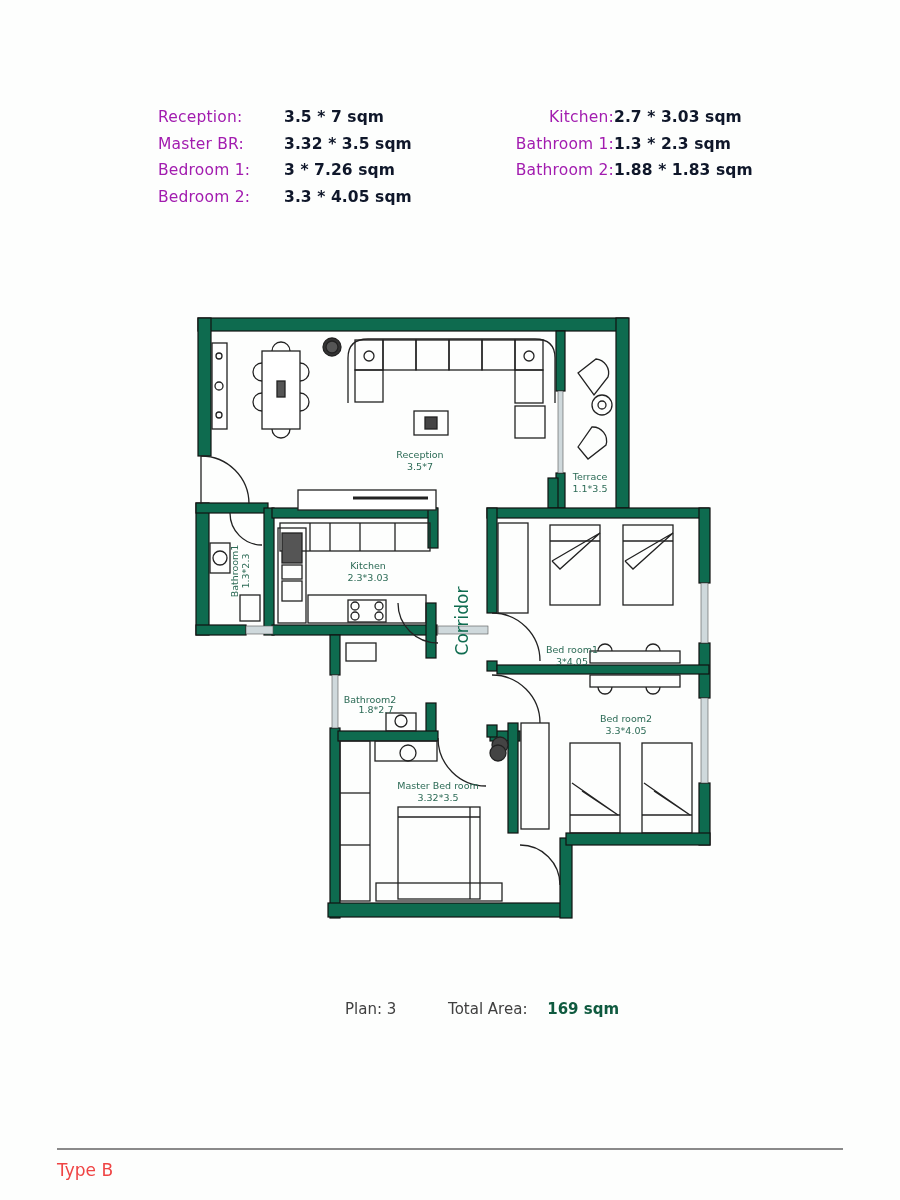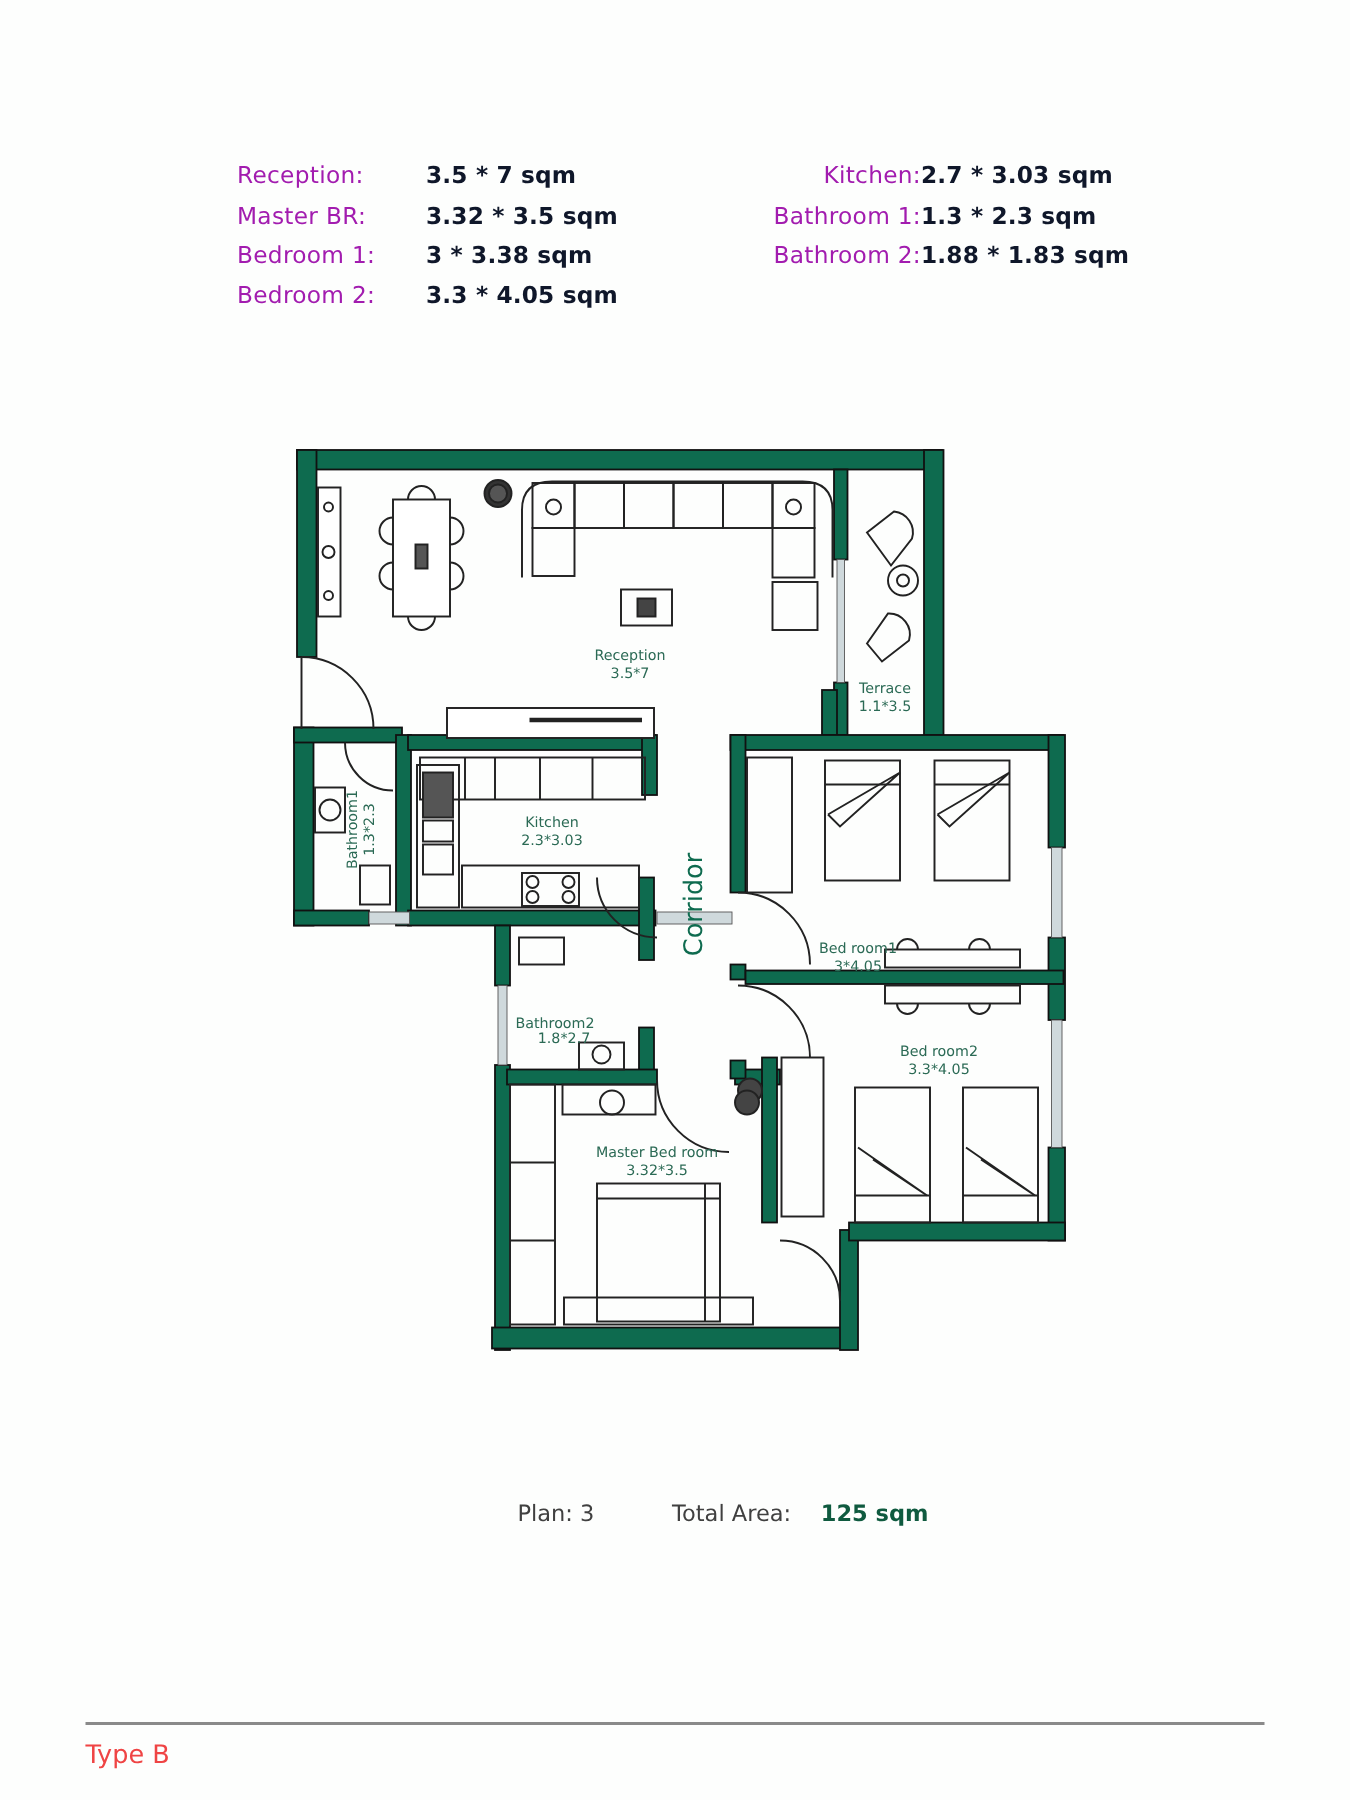--- a/index.html
+++ b/index.html
@@ -5,21 +5,21 @@
   html, body { margin:0; padding:0; }
   body { width:900px; height:1200px; background:#fdfefd; position:relative; overflow:hidden;
          font-family:"DejaVu Sans", sans-serif; color:#2b2b2b; }
   .specs { position:absolute; top:104px; left:158px; width:600px; }
   .spec-col { position:absolute; top:0; }
   .spec-col.left { left:0; }
   .spec-col.right { left:330px;text-align:right; }
   .spec-row { height:26.5px; display:flex; align-items:center; font-size:15.5px; }
   .spec-label { width:126px; color:#a21caf; letter-spacing:0.2px; }
   .spec-value { color:#0f172a; font-weight:bold; letter-spacing:0.1px; }
-  .plan { position:absolute; left:190px; top:295px; width:530px; height:610px; }
+  .plan { position:absolute; left:190px; top:313px; width:530px; height:610px; }
   .plan svg { width:530px; height:610px; display:block; }
   .room-label { font-family:"DejaVu Sans", sans-serif; fill:#2b6a55; font-size:9.5px; }
   .corridor { font-family:"DejaVu Sans", sans-serif; fill:#0e6b4f; font-size:17px; }
   .summary { position:absolute; top:1000px; left:330px; font-size:15px; color:#404040; }
   .summary span { margin-right:0;margin-left:15px; }
   .summary .plan-label { margin-right:32px; }
   .summary .area-value { color:#0f5a3f; font-weight:bold; }
   .rule { position:absolute; left:57px; top:1148px; width:786px; height:1.5px; background:#8a8a8a; }
   .type { position:absolute; left:57px; top:1160px; font-size:17px; color:#ef4444; }
 </style>
@@ -31,21 +31,21 @@
     <div class="spec-row">
       <span class="spec-label">Reception:</span>
       <span class="spec-value">3.5 * 7 sqm</span>
     </div>
     <div class="spec-row">
       <span class="spec-label">Master BR:</span>
       <span class="spec-value">3.32 * 3.5 sqm</span>
     </div>
     <div class="spec-row">
       <span class="spec-label">Bedroom 1:</span>
-      <span class="spec-value">3 * 3.38 sqm</span>
+      <span class="spec-value">3 * 7.26 sqm</span>
     </div>
     <div class="spec-row">
       <span class="spec-label">Bedroom 2:</span>
       <span class="spec-value">3.3 * 4.05 sqm</span>
     </div>
   </div>
   <div class="spec-col right">
     <div class="spec-row">
       <span class="spec-label">Kitchen:</span>
       <span class="spec-value">2.7 * 3.03 sqm</span>
@@ -249,17 +249,17 @@
     <text class="room-label" x="382" y="352" text-anchor="middle">3*4.05</text>
     <text class="room-label" x="436" y="409" text-anchor="middle">Bed room2</text>
     <text class="room-label" x="436" y="421" text-anchor="middle">3.3*4.05</text>
     <text class="room-label" x="248" y="476" text-anchor="middle">Master Bed room</text>
     <text class="room-label" x="248" y="488" text-anchor="middle">3.32*3.5</text>
   </svg>
 </div>
 
 <div class="summary">
   <span class="plan-label">Plan: 3</span>
-  <span>Total Area: </span><span class="area-value">125 sqm</span>
+  <span>Total Area: </span><span class="area-value">169 sqm</span>
 </div>
 
 <div class="rule"></div>
 <div class="type">Type B</div>
 
 </body></html>

